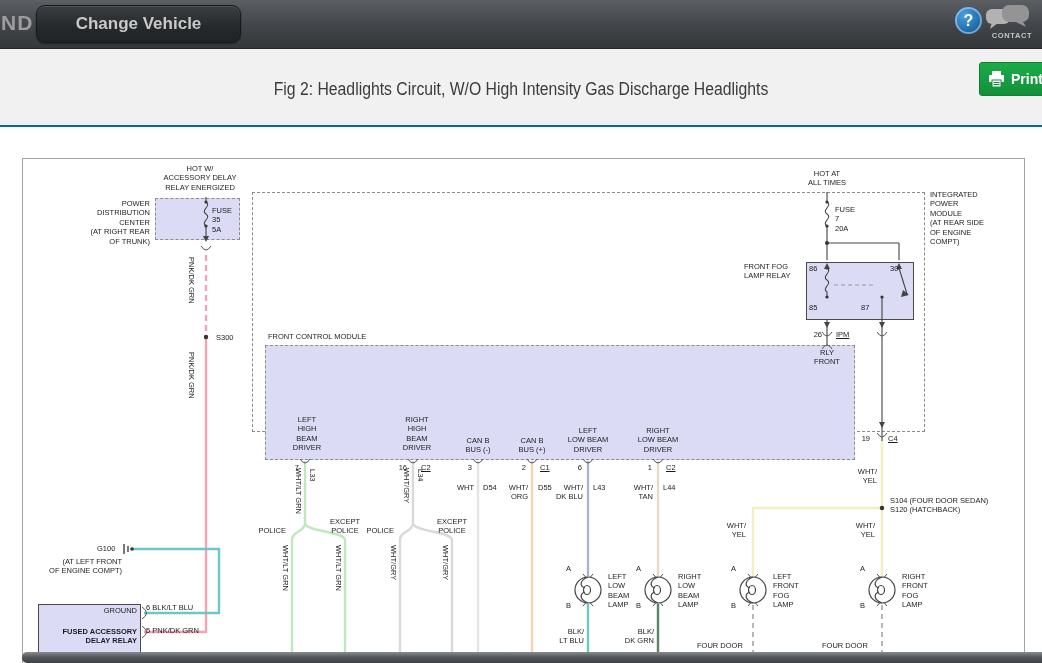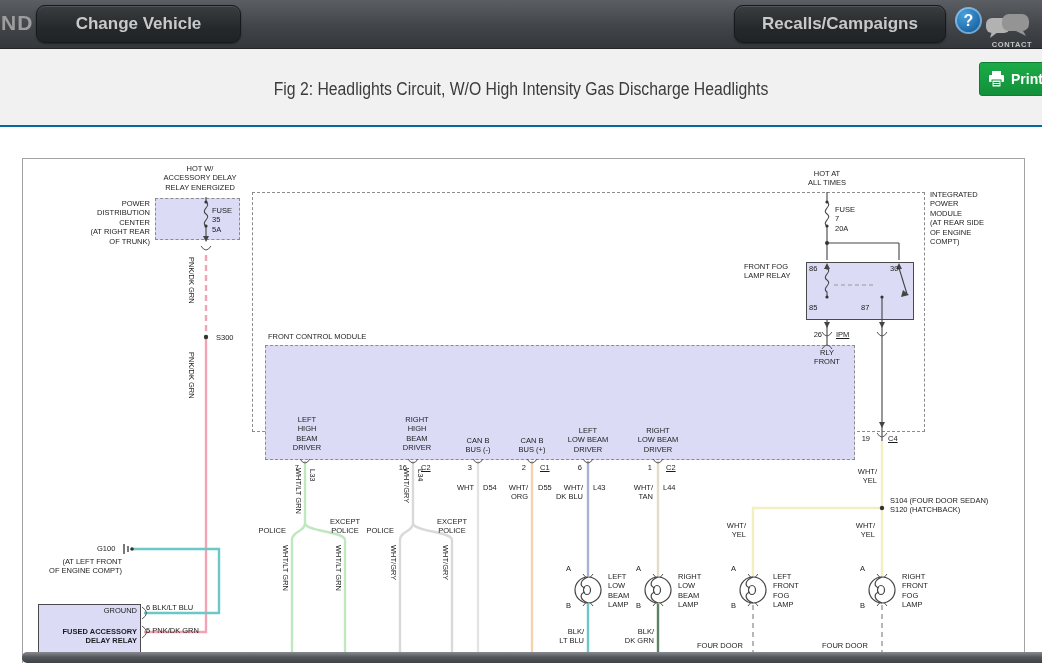--- a/index.html
+++ b/index.html
@@ -11,21 +11,21 @@
   .logo{position:absolute;left:1px;top:11px;font-weight:bold;font-size:21px;color:#9d9d9d;letter-spacing:1px;}
   .tab{position:absolute;top:5px;height:38px;border-radius:9px;border:1px solid #17191b;
     box-shadow:inset 0 1px 0 rgba(255,255,255,.12),0 1px 2px rgba(0,0,0,.4);
     display:flex;align-items:center;justify-content:center;font-weight:bold;font-size:17px;cursor:pointer;box-sizing:border-box;text-align:center;}
   .tab-dark{background:linear-gradient(#3b3e41,#26292c 60%,#202326);color:#c9c9c9;}
   .tab-navy{background:linear-gradient(#265074 0%,#1a3752 55%,#122940);color:#ececec;justify-content:flex-start;padding-left:13px;}
   .help-btn{position:absolute;left:955px;top:7px;width:27px;height:27px;border-radius:50%;
     background:radial-gradient(circle at 35% 30%,#4aa0de,#17629f 75%);
     box-shadow:inset 0 0 0 2px rgba(190,220,245,.55);color:#fff;font-weight:bold;font-size:16px;
     display:flex;align-items:center;justify-content:center;cursor:pointer;}
-  .contact{position:absolute;left:984px;top:12px;width:56px;height:42px;cursor:pointer;}
+  .contact{position:absolute;left:984px;top:3px;width:56px;height:42px;cursor:pointer;}
   .contact-label{position:absolute;left:0;top:28px;width:56px;text-align:center;font-size:7.5px;font-weight:bold;
     color:#c3c3c3;letter-spacing:.6px;}
   
   .header{position:absolute;left:0;top:48px;width:1042px;height:77px;background:#f1f1f1;
     border-bottom:2px solid #0369a1;z-index:9;}
   .fig-title{position:absolute;left:0;top:31px;width:100%;text-align:center;font-size:17.5px;color:#3b3b3b;
     transform:scaleX(.9);}
   .print-btn{position:absolute;left:979px;top:14px;width:92px;height:34px;background:linear-gradient(#1cab48,#12903a);
     border:1px solid #0e7e31;border-radius:3px;color:#fff;font-weight:bold;font-size:14px;
     display:flex;align-items:center;gap:6px;padding-left:8px;box-sizing:border-box;cursor:pointer;}
@@ -43,23 +43,20 @@
     background:linear-gradient(#888b8f,#55585c 45%,#3e4145);}
 </style>
 </head>
 <body>
 
 <div class="topbar">
   <div class="logo">ND</div>
   <div class="tab tab-dark" style="left:36px;width:205px;">
     <span>Change Vehicle</span>
   </div>
-  <div class="tab tab-dark" style="left:734px;width:212px;">
-    <span>Recalls/Campaigns</span>
-  </div>
   <div class="help-btn">
     <span>?</span>
   </div>
   <div class="contact">
     <svg width="48" height="26">
       <rect x="2" y="6" width="24" height="15" rx="6" fill="#b2b2b2"></rect>
       <polygon points="8,19 6,26 14,20" fill="#b2b2b2"></polygon>
       <rect x="18" y="2" width="27" height="17" rx="7" fill="#949494"></rect>
       <polygon points="38,17 42,24 30,18" fill="#949494"></polygon>
     </svg>

